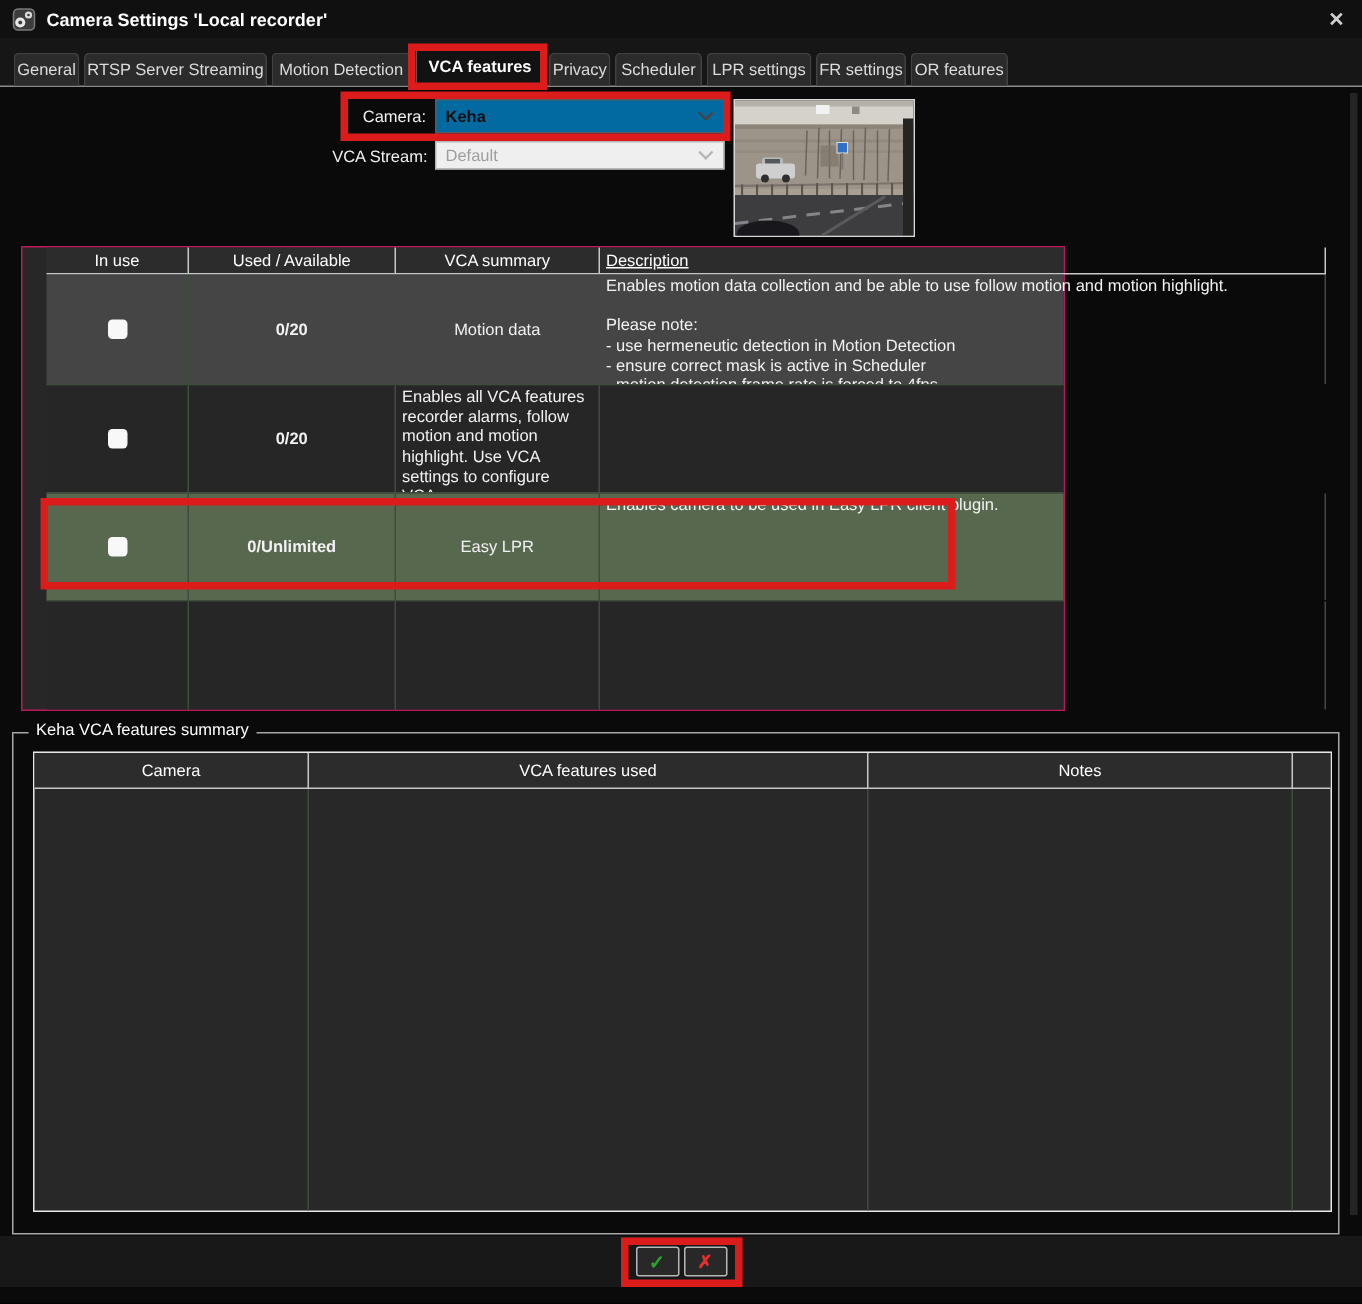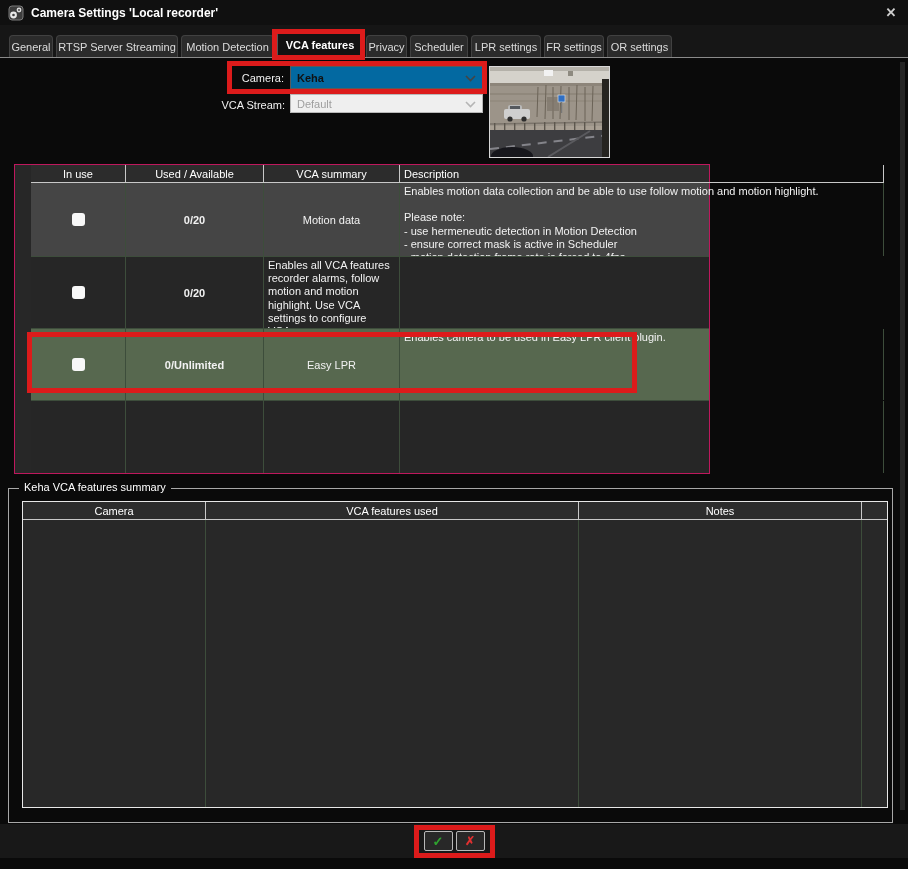--- a/index.html
+++ b/index.html
@@ -34,21 +34,21 @@
   .combo .chev{margin-left:auto;flex:0 0 auto;}
   .preview{position:absolute;left:489px;top:66px;width:119px;height:90px;border:1px solid #d8d8d8;}
   .preview svg{display:block;}
   
   .ftable{position:absolute;left:14px;top:164px;width:696px;height:310px;border:1px solid #be185d;
     box-sizing:border-box;display:flex;flex-direction:column;background:#272727;padding-left:16px;}
   .fgrid{display:grid;grid-template-columns:95px 138px 136px 484px 1fr;}
   .fhead{height:18px;background:#2c2c2c;flex:0 0 auto;}
   .hcell{border-right:1px solid #c8c8c8;border-bottom:1px solid #c8c8c8;color:#ffffff;font-size:11px;
     display:flex;align-items:center;justify-content:center;overflow:hidden;white-space:nowrap;}
-  .hcell.left{justify-content:flex-start;padding-left:4px;}
+  .hcell.left{justify-content:flex-start;padding-left:4px;text-decoration:underline;}
   .hcell:last-child{border-right:none;}
   .frow{border-bottom:1px solid #3d4d3b;flex:0 0 auto;}
   .frow .cell{border-right:1px solid #3d4d3b;display:flex;align-items:center;justify-content:center;
     color:#f2f2f2;font-size:11px;overflow:hidden;}
   .frow .cell:last-child{border-right:none;}
   .frow .cell.desc{align-items:flex-start;justify-content:flex-start;padding:2px 4px;
     white-space:pre-line;line-height:1.2;display:block;}
   .frow .cell.used{font-weight:bold;}
   .r0{height:73px;background:#454545;}
   .r1{height:71px;background:#262626;}
@@ -56,21 +56,21 @@
   .r3{flex:1 1 auto;background:#262626;border-bottom:none;}
   .checkbox{width:13px;height:13px;background:#f8f8f8;border-radius:3px;display:inline-block;}
   
   .groupbox{position:absolute;left:8px;top:488px;width:885px;height:335px;
     border:1px solid #a8a8a8;box-sizing:border-box;}
   .legend{position:absolute;top:-8px;left:10px;background:#0a0a0a;padding:0 5px;
     font-size:11px;color:#ffffff;white-space:nowrap;}
   .stable{position:absolute;left:13px;top:12px;width:866px;height:307px;border:1px solid #e8e8e8;
     box-sizing:border-box;display:flex;flex-direction:column;background:#282828;}
   .sgrid{display:grid;grid-template-columns:183px 373px 283px 1fr;}
-  .shead{height:18px;background:#2c2c2c;flex:0 0 auto;}
+  .shead{height:24px;background:#2c2c2c;flex:0 0 auto;}
   .sbody{flex:1 1 auto;}
   .sbody .scell{border-right:1px solid #3d4d3b;}
   .sbody .scell:last-child{border-right:none;}
   
   .bottombar{position:absolute;left:0;top:824px;width:100%;height:34px;background:#181818;
     display:flex;align-items:center;justify-content:center;gap:3px;}
   .btn{width:29px;height:20px;background:#282828;border:1px solid #b8b8b8;border-radius:2px;
     display:flex;align-items:center;justify-content:center;font-size:13px;font-weight:bold;
     box-sizing:border-box;cursor:default;}
   .btn-ok{color:#2fa32f;}
@@ -105,21 +105,21 @@
 
   <div class="tabstrip">
     <div class="tab t1">General</div>
     <div class="tab t2">RTSP Server Streaming</div>
     <div class="tab t3">Motion Detection</div>
     <div class="tab t4 active">VCA features</div>
     <div class="tab t5">Privacy</div>
     <div class="tab t6">Scheduler</div>
     <div class="tab t7">LPR settings</div>
     <div class="tab t8">FR settings</div>
-    <div class="tab t9">OR settings</div>
+    <div class="tab t9">OR features</div>
   </div>
 
   <div class="form-label" id="lbl-camera">Camera:</div>
   <div class="combo" id="combo-camera">
     <span>Keha</span>
     <span class="chev">
       <svg width="11" height="7" viewBox="0 0 11 7">
           <polyline points="1,1 5.5,5.5 10,1" fill="none" stroke="#444" stroke-width="1.6"></polyline>
         </svg>
     </span>

